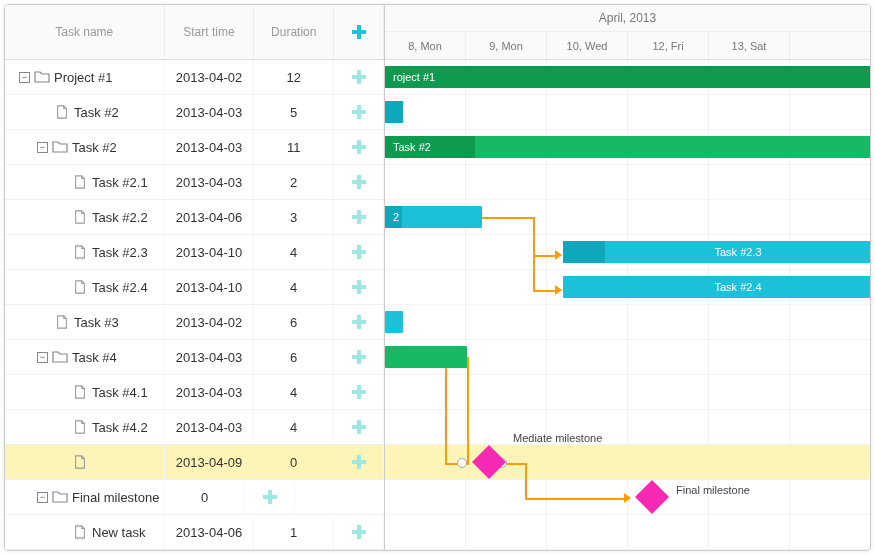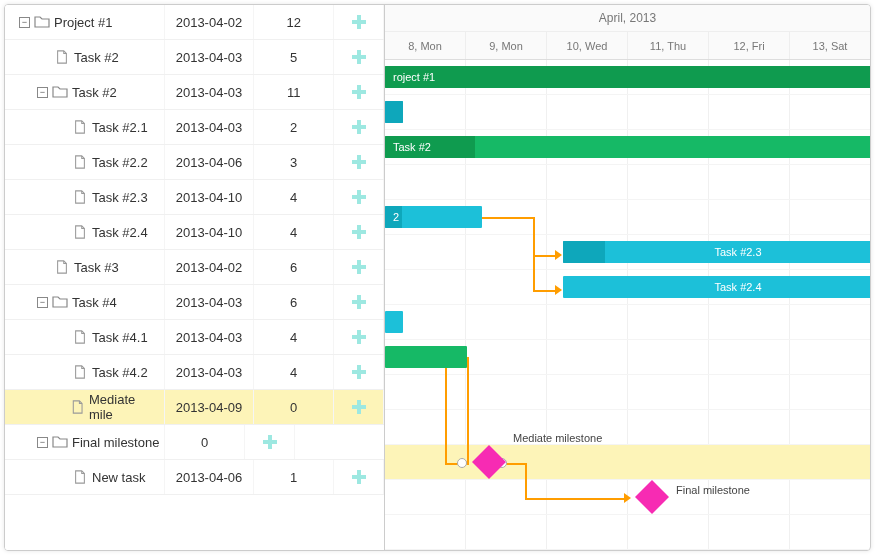--- a/index.html
+++ b/index.html
@@ -48,20 +48,33 @@
 .link-h { height: 2px; }
 .link-v { width: 2px; }
 .link-arrow { position: absolute; width: 0; height: 0; border-top: 5px solid transparent; border-bottom: 5px solid transparent; border-left: 7px solid #ff9d00; }
 .link-dot { position: absolute; width: 10px; height: 10px; border-radius: 50%; background: #fff; border: 1px solid #aaa; }
 </style>
 </head>
 <body>
 
 <div class="gantt-container">
   <div class="grid-panel">
+    <div class="grid-header">
+      <div class="grid-header-cell col-name">Task name</div>
+      <div class="grid-header-cell col-start">Start time</div>
+      <div class="grid-header-cell col-dur">Duration</div>
+      <div class="grid-header-cell col-add">
+        <span class="plus-icon">
+          <svg viewBox="0 0 16 16">
+              <rect x="6" y="1" width="4" height="14" fill="#1bc4d6"></rect>
+              <rect x="1" y="6" width="14" height="4" fill="#1bc4d6"></rect>
+            </svg>
+        </span>
+      </div>
+    </div>
     <div class="grid-body" id="grid-body">
         <div class="grid-row">
           <div class="grid-cell name-cell">
             <span class="spacer" style="width: 6px;"></span>
             <span class="toggle-icon">−</span>
             <span class="folder-icon"><svg viewBox="0 0 16 14">
                 <path d="M1 3 L1 12 L15 12 L15 4 L8 4 L6 2 L1 2 Z" fill="none" stroke="#888" stroke-width="1.2"></path>
               </svg></span>
             <span>Project #1</span>
           </div>
@@ -263,21 +276,20 @@
           </div>
         </div>
         <div class="grid-row highlighted">
           <div class="grid-cell name-cell">
             <span class="spacer" style="width: 42px;"></span>
             <span style="width: 13px; display: inline-block;"></span>
             <span class="file-icon"><svg viewBox="0 0 14 16">
                 <path d="M2 1 L9 1 L12 4 L12 15 L2 15 Z" fill="none" stroke="#999" stroke-width="1.2"></path>
                 <path d="M9 1 L9 4 L12 4" fill="none" stroke="#999" stroke-width="1.2"></path>
               </svg></span>
-            <span>Mediate mile</span>
           </div>
           <div class="grid-cell start-cell">2013-04-09</div>
           <div class="grid-cell dur-cell">0</div>
           <div class="grid-cell add-cell">
             <span class="plus-icon"><svg viewBox="0 0 16 16">
                 <rect x="6" y="1" width="4" height="14" fill="#9de8e1"></rect>
                 <rect x="1" y="6" width="14" height="4" fill="#9de8e1"></rect>
               </svg></span>
           </div>
         </div>
@@ -319,21 +331,20 @@
         </div>
       </div>
   </div>
   <div class="timeline-panel">
     <div class="timeline-header">
       <div class="timeline-header-top">April, 2013</div>
       <div class="timeline-header-bottom" id="timeline-days">
           <div class="timeline-day">8, Mon</div>
           <div class="timeline-day">9, Mon</div>
           <div class="timeline-day">10, Wed</div>
-          <div class="timeline-day">11, Thu</div>
           <div class="timeline-day">12, Fri</div>
           <div class="timeline-day">13, Sat</div>
         </div>
     </div>
     <div class="timeline-body" id="timeline-body">
       <div class="timeline-grid" id="timeline-grid">
           <div class="timeline-col"></div>
           <div class="timeline-col"></div>
           <div class="timeline-col"></div>
           <div class="timeline-col"></div>

